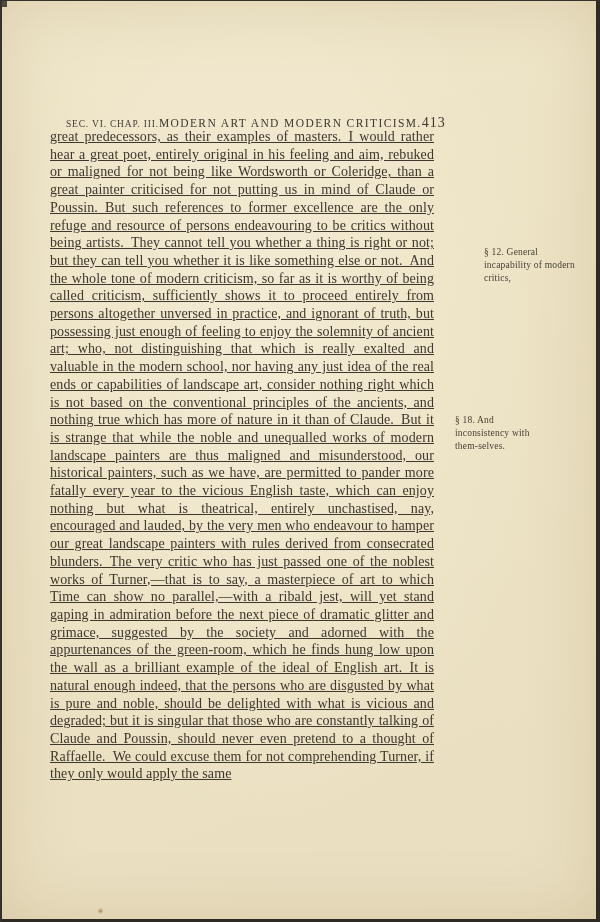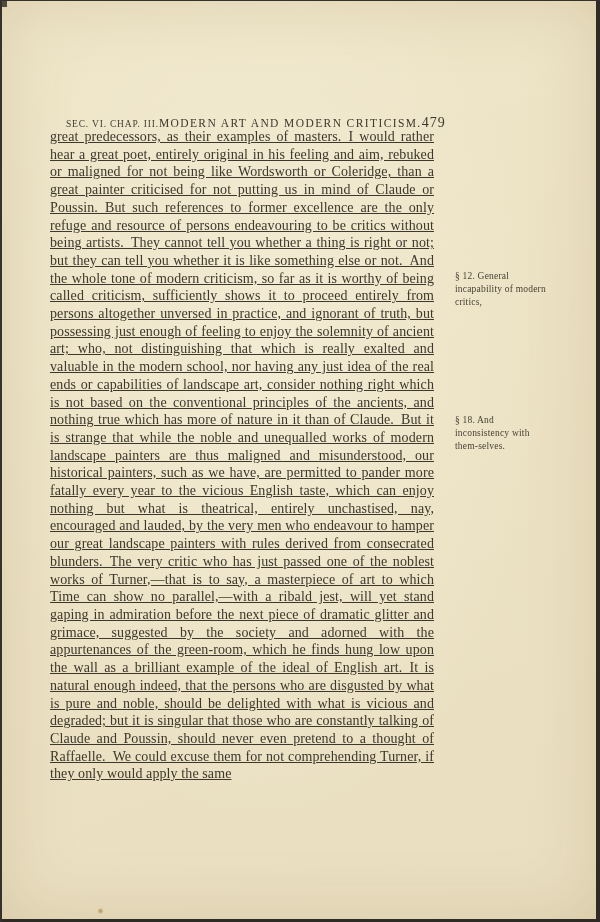--- a/index.html
+++ b/index.html
@@ -69,21 +69,21 @@
   .margin-note {
     position: absolute;
     left: 455px;
     width: 95px;
     font-size: 9.5px;
     line-height: 13px;
     letter-spacing: 0.2px;
     color: #453f33;
     text-align: left;
   }
-  .margin-note.note-12 { top: 270px; }
+  .margin-note.note-12 { top: 246px; margin-left: 29px; }
   .margin-note.note-13 { top: 414px; }
   .foxing-spot {
     position: absolute;
     left: 97px;
     top: 908px;
     width: 7px;
     height: 6px;
     border-radius: 50%;
     background: radial-gradient(circle, rgba(170,110,40,0.75), rgba(170,110,40,0) 70%);
   }
@@ -98,21 +98,21 @@
   }
 </style>
 </head>
 <body>
 
 <div class="scan">
 
   <div class="page-header">
     <span class="section-label">SEC. VI. CHAP. III.</span>
     <span class="running-title">MODERN ART AND MODERN CRITICISM.</span>
-    <span class="page-number">479</span>
+    <span class="page-number">413</span>
   </div>
 
   <div class="body-text">great predecessors, as their examples of masters. I would rather hear a great poet, entirely original in his feeling and aim, rebuked or maligned for not being like Wordsworth or Coleridge, than a great painter criticised for not putting us in mind of Claude or Poussin. But such references to former excellence are the only refuge and resource of persons endeavouring to be critics without being artists. They cannot tell you whether a thing is right or not; but they can tell you whether it is like something else or not. And the whole tone of modern criticism, so far as it is worthy of being called criticism, sufficiently shows it to proceed entirely from persons altogether unversed in practice, and ignorant of truth, but possessing just enough of feeling to enjoy the solemnity of ancient art; who, not distinguishing that which is really exalted and valuable in the modern school, nor having any just idea of the real ends or capabilities of landscape art, consider nothing right which is not based on the conventional principles of the ancients, and nothing true which has more of nature in it than of Claude. But it is strange that while the noble and unequalled works of modern landscape painters are thus maligned and misunderstood, our historical painters, such as we have, are permitted to pander more fatally every year to the vicious English taste, which can enjoy nothing but what is theatrical, entirely unchastised, nay, encouraged and lauded, by the very men who endeavour to hamper our great landscape painters with rules derived from consecrated blunders. The very critic who has just passed one of the noblest works of Turner,—that is to say, a masterpiece of art to which Time can show no parallel,—with a ribald jest, will yet stand gaping in admiration before the next piece of dramatic glitter and grimace, suggested by the society and adorned with the appurtenances of the green-room, which he finds hung low upon the wall as a brilliant example of the ideal of English art. It is natural enough indeed, that the persons who are disgusted by what is pure and noble, should be delighted with what is vicious and degraded; but it is singular that those who are constantly talking of Claude and Poussin, should never even pretend to a thought of Raffaelle. We could excuse them for not comprehending Turner, if they only would apply the same</div>
 
   <div class="margin-note note-12">§ 12. General incapability of modern critics,</div>
 
   <div class="margin-note note-13">§ 18. And inconsistency with them-selves.</div>
 
   <div class="foxing-spot"></div>
   <div class="edge-smudge"></div>

